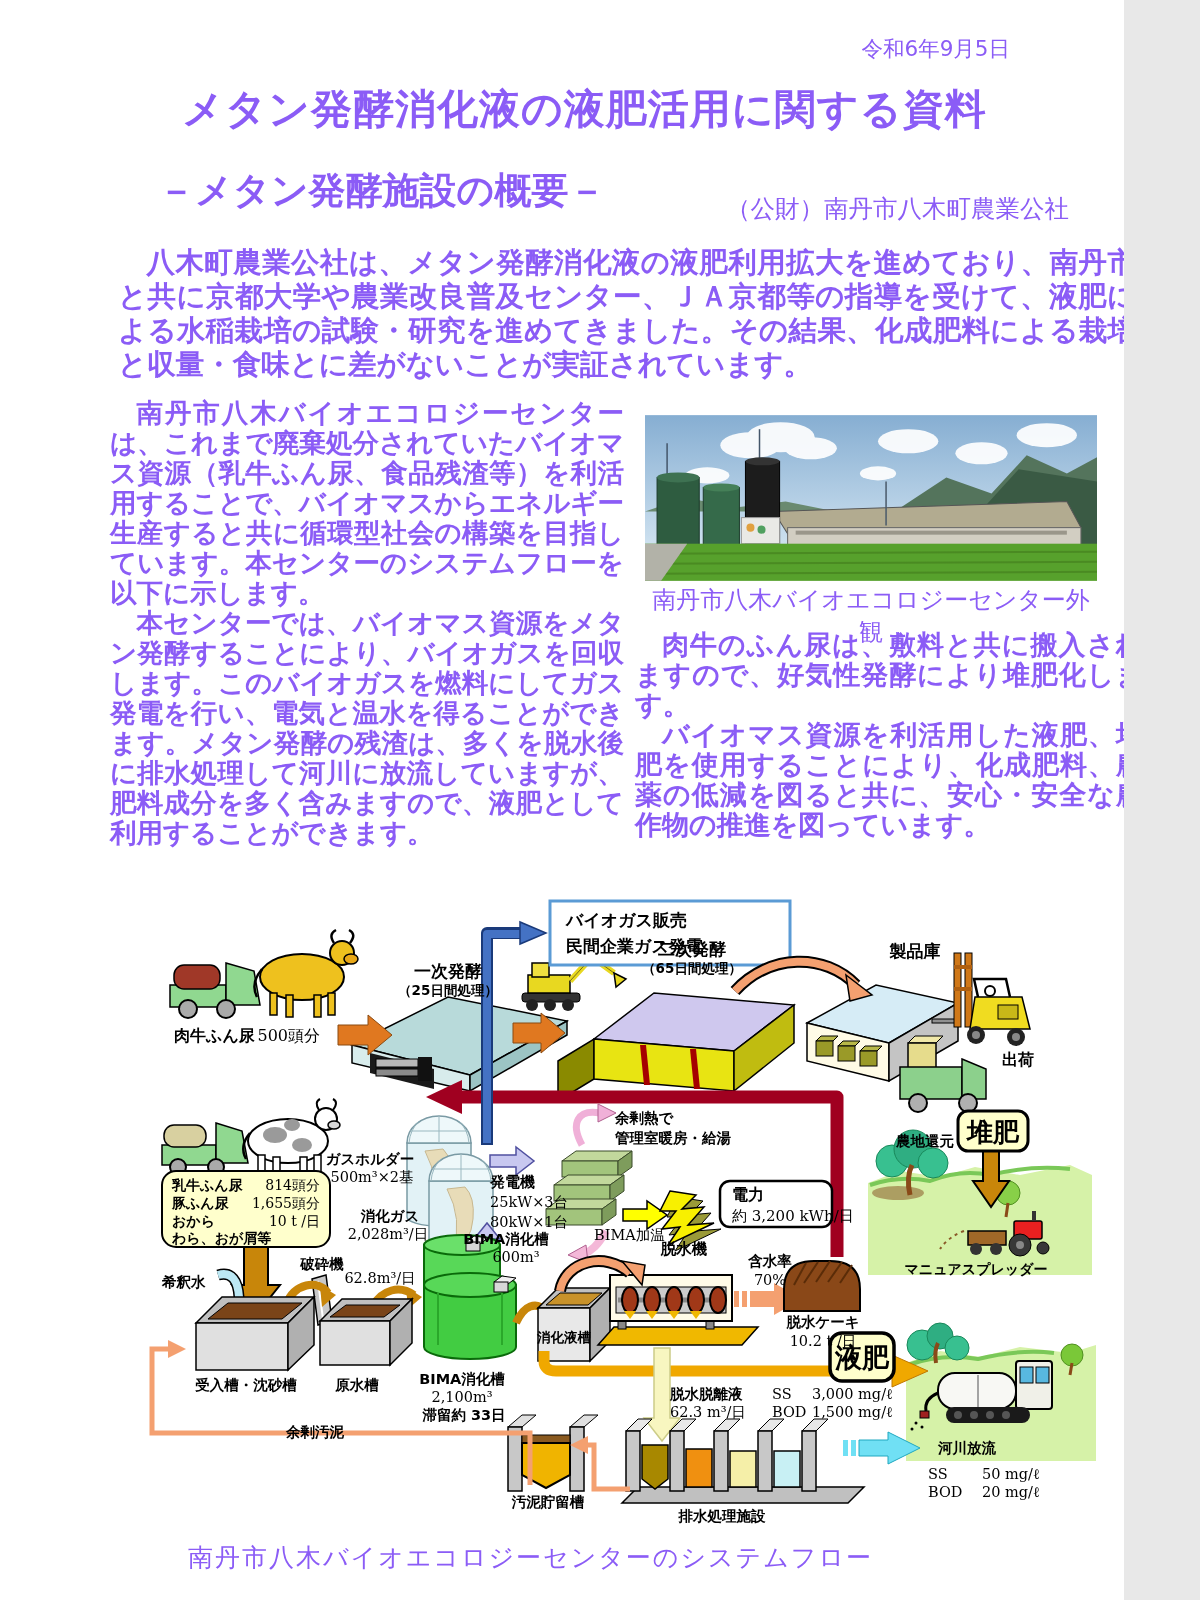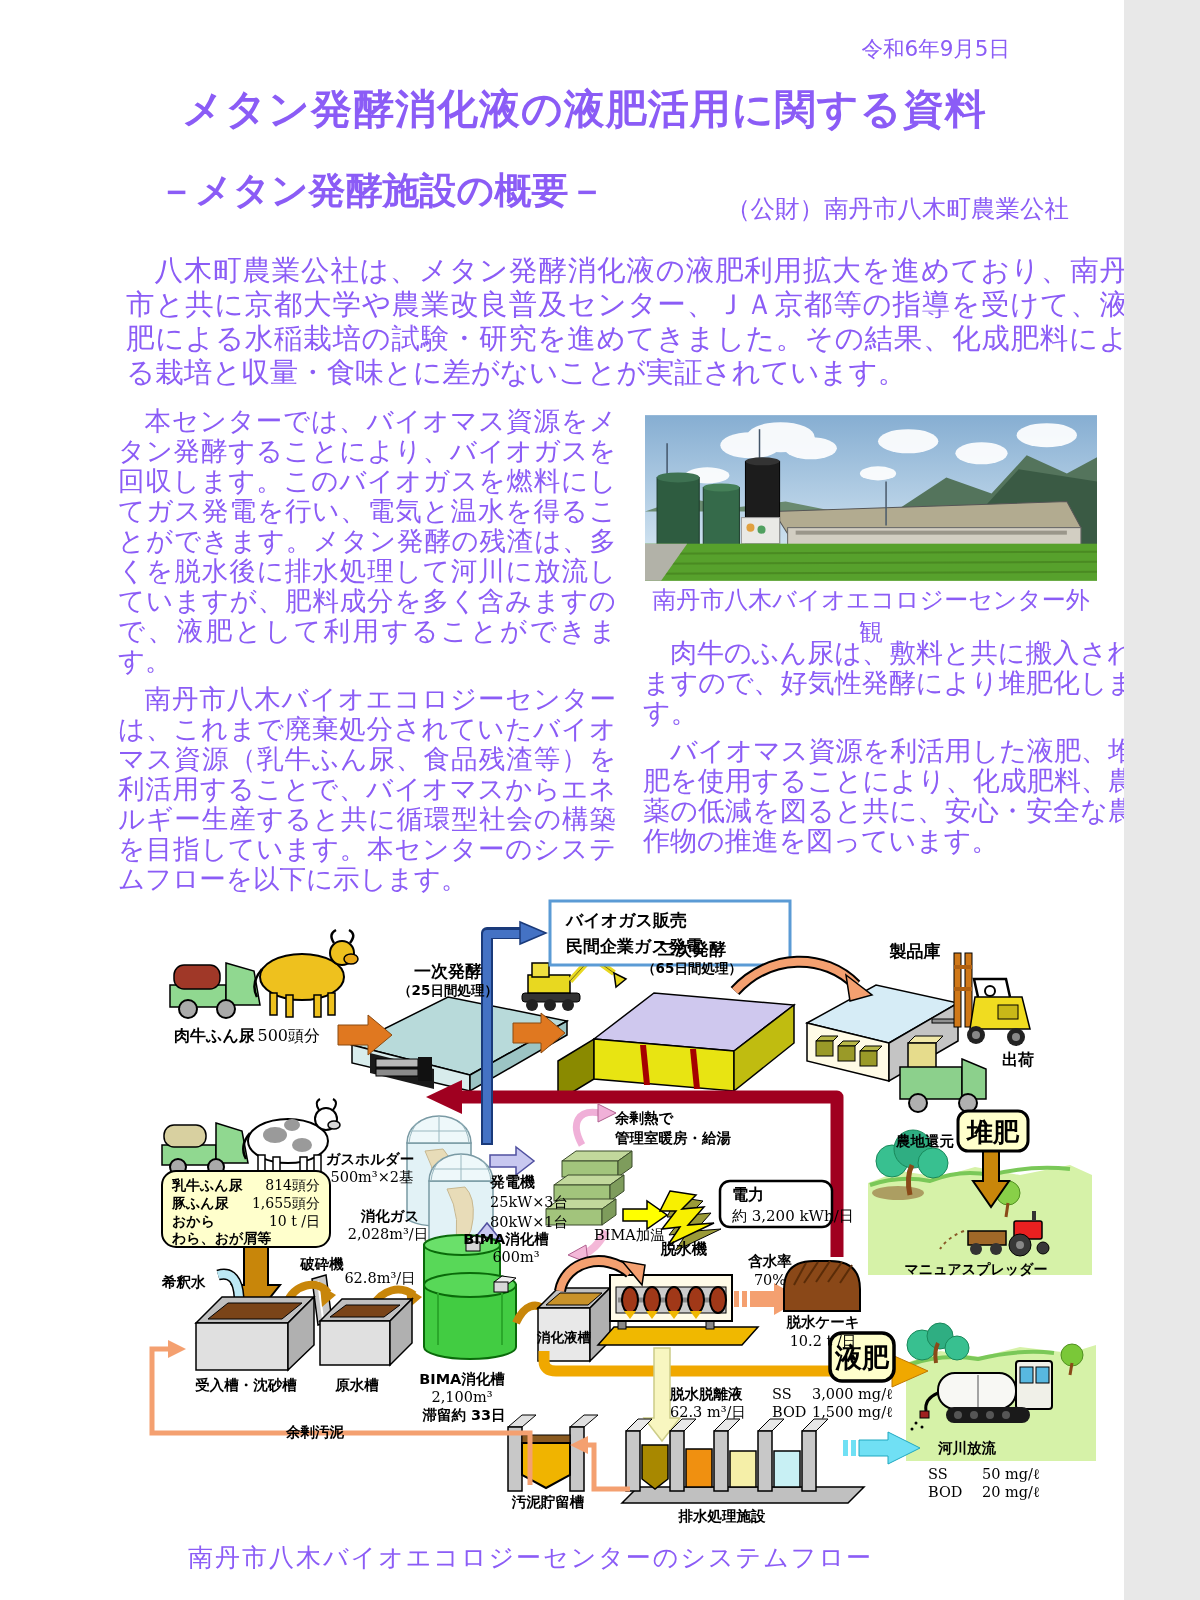--- a/index.html
+++ b/index.html
@@ -6,21 +6,21 @@
   .page{position:relative;width:1124px;height:1600px;background:#ffffff;overflow:hidden;
         font-family:"DejaVu Sans","Liberation Sans",sans-serif;color:#8b5cf6;}
   .abs{position:absolute;}
   .date{top:34px;right:114px;font-size:21.5px;}
   .title{left:158px;top:82px;font-size:41px;font-weight:bold;letter-spacing:1px;margin-left:24px;}
   .subtitle{left:158px;top:166px;font-size:37px;font-weight:bold;}
   .org{left:726px;top:192px;font-size:24.5px;}
   .intro{left:118px;top:246px;width:1018px;font-size:28.5px;line-height:34px;}
   .leftcol{left:110px;top:398px;width:514px;font-size:26.5px;line-height:30px;}
   .rightcol-text{left:635px;top:630px;width:508px;font-size:27px;line-height:30px;}
-  p.jp-para{margin:8px;text-indent:1em;text-align:justify;}
+  p.jp-para{margin:0;text-indent:1em;text-align:justify;font-weight:bold;}
   .photo-wrap{left:645px;top:415px;width:452px;height:166px;}
   .photo-caption{left:645px;top:584px;width:452px;text-align:center;font-size:24px;}
   .flow-caption{left:188px;top:1541px;font-size:25px;letter-spacing:2px;}
   svg text{fill:#000;}
   .jp{font-family:"DejaVu Sans","Liberation Sans",sans-serif;font-weight:bold;}
   .num{font-family:"DejaVu Serif","Liberation Serif",serif;font-weight:normal;}
 </style>
 </head>
 <body>
 
@@ -29,22 +29,22 @@
   <div class="abs date">令和6年9月5日</div>
   <div class="abs title">メタン発酵消化液の液肥活用に関する資料</div>
   <div class="abs subtitle">－メタン発酵施設の概要－</div>
   <div class="abs org">（公財）南丹市八木町農業公社</div>
 
   <div class="abs intro">
     <p class="jp-para">八木町農業公社は、メタン発酵消化液の液肥利用拡大を進めており、南丹市と共に京都大学や農業改良普及センター、ＪＡ京都等の指導を受けて、液肥による水稲栽培の試験・研究を進めてきました。その結果、化成肥料による栽培と収量・食味とに差がないことが実証されています。</p>
   </div>
 
   <div class="abs leftcol">
+    <p class="jp-para">南丹市八木バイオエコロジーセンターは、これまで廃棄処分されていたバイオマス資源（乳牛ふん尿、食品残渣等）を利活用することで、バイオマスからエネルギー生産すると共に循環型社会の構築を目指しています。本センターのシステムフローを以下に示します。</p>
     <p class="jp-para">本センターでは、バイオマス資源をメタン発酵することにより、バイオガスを回収します。このバイオガスを燃料にしてガス発電を行い、電気と温水を得ることができます。メタン発酵の残渣は、多くを脱水後に排水処理して河川に放流していますが、肥料成分を多く含みますので、液肥として利用することができます。</p>
-    <p class="jp-para">南丹市八木バイオエコロジーセンターは、これまで廃棄処分されていたバイオマス資源（乳牛ふん尿、食品残渣等）を利活用することで、バイオマスからエネルギー生産すると共に循環型社会の構築を目指しています。本センターのシステムフローを以下に示します。</p>
   </div>
 
   <div class="abs photo-wrap">
     <svg width="452" height="166" viewBox="0 0 450 165">
       <defs>
         <linearGradient id="sky" x1="0" y1="0" x2="0" y2="1">
           <stop offset="0" stop-color="#86aed2"></stop>
             <stop offset="1" stop-color="#cfe2f0"></stop>
         </linearGradient>
       </defs>

